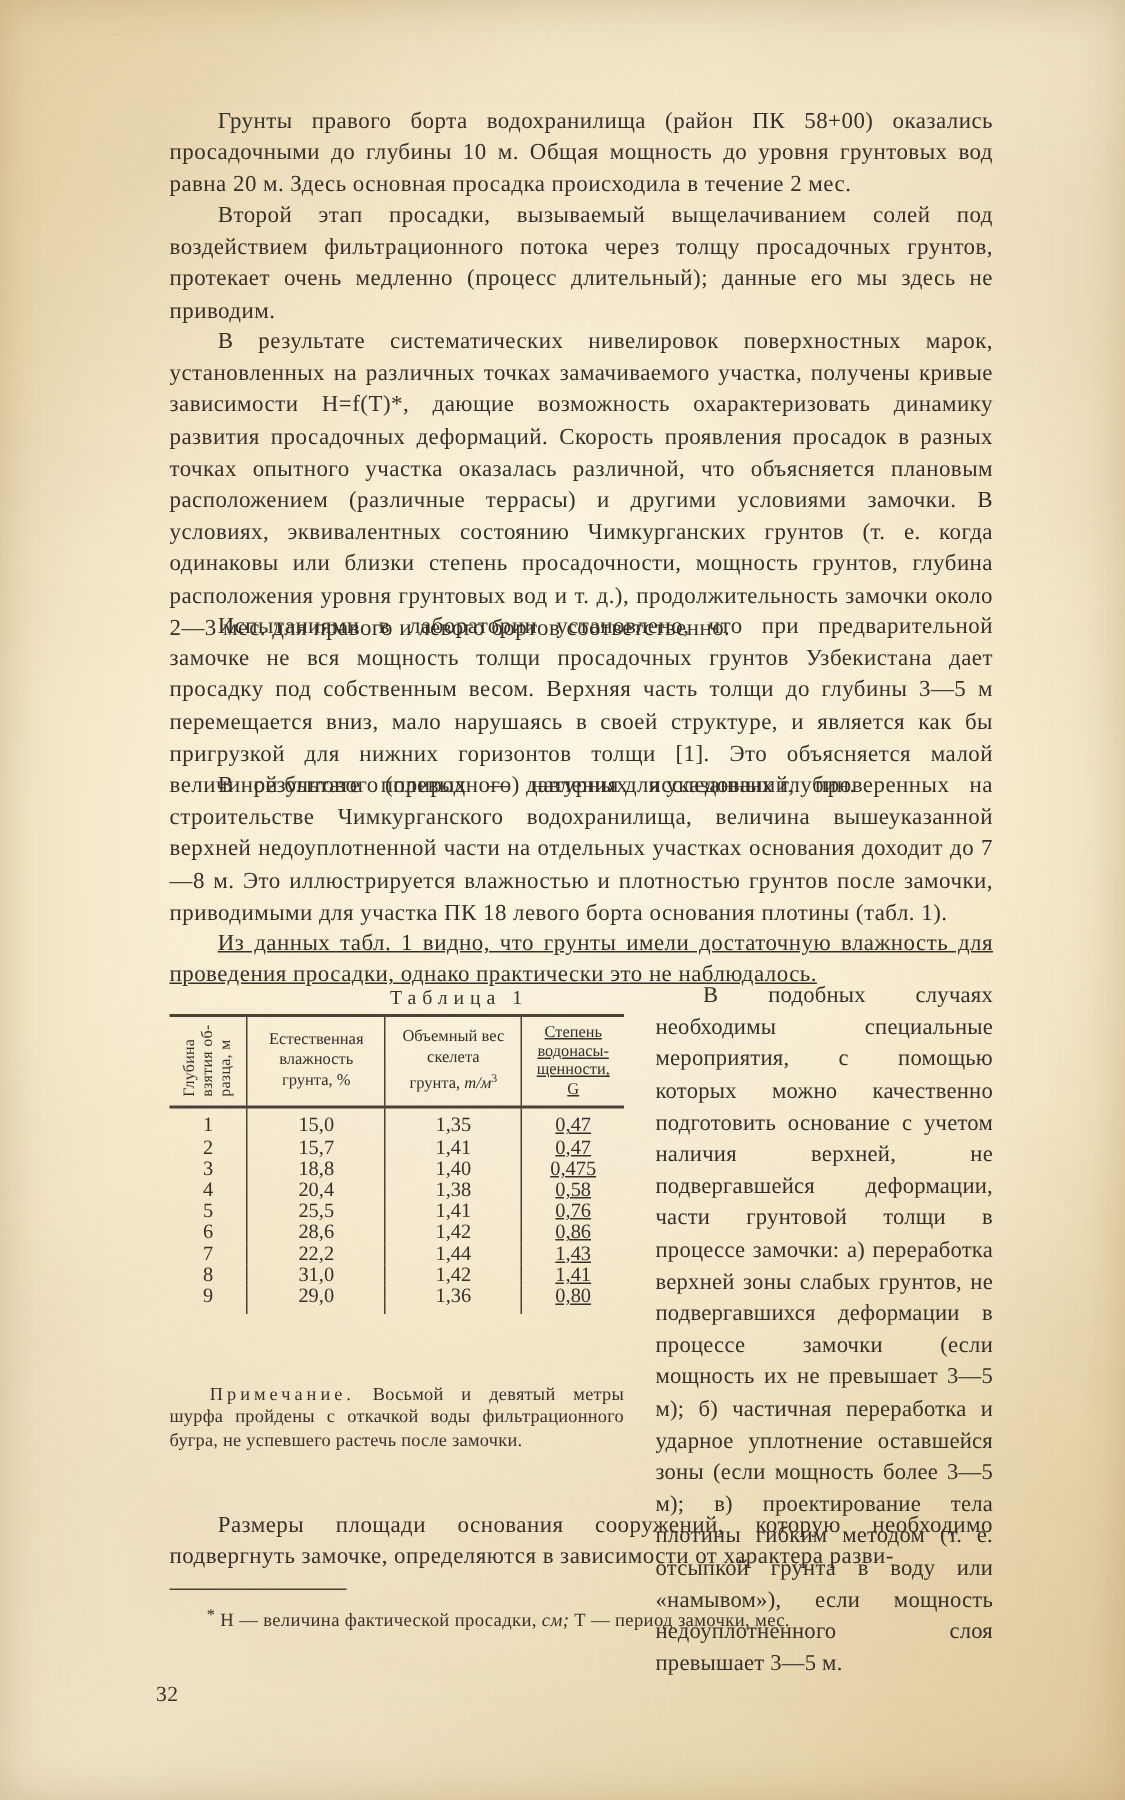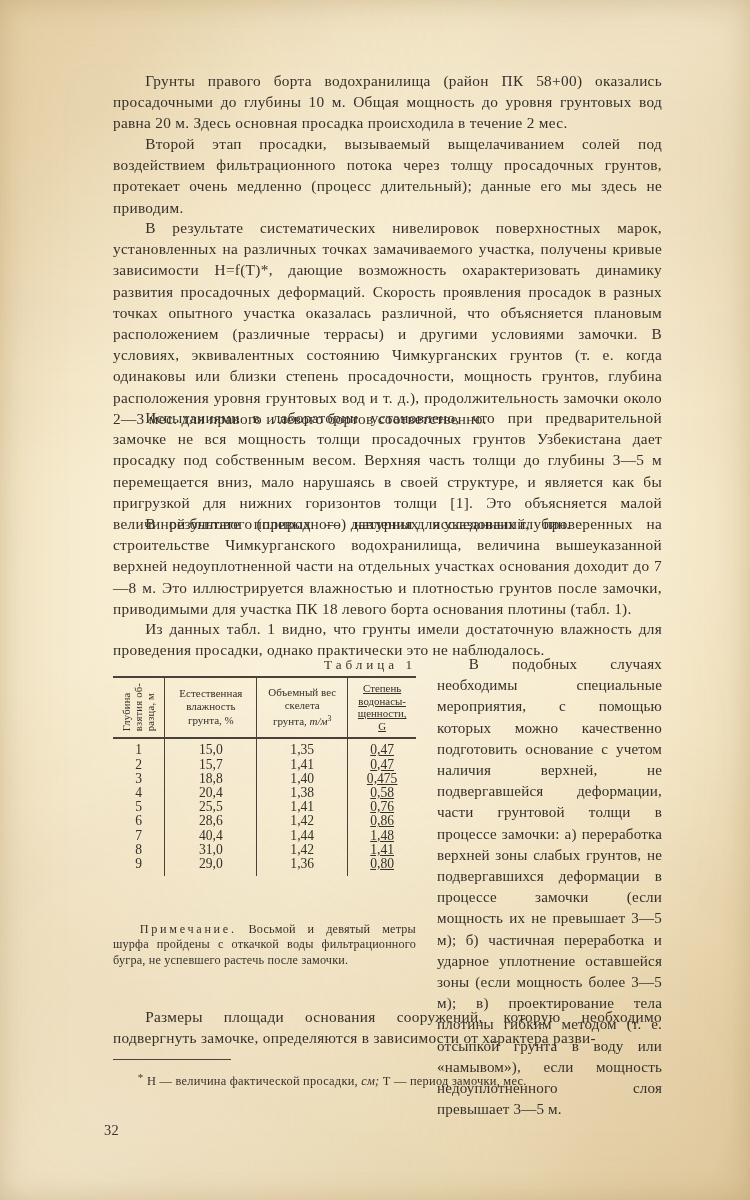--- a/index.html
+++ b/index.html
@@ -78,21 +78,21 @@
 
   
   .col-main { left: 113px; width: 549px; }
 
   
   #table-caption {
     position: absolute;
     left: 196px;
     top: 657px;
     width: 220px;
-    text-align: right;
+    text-align: center;
     font-size: 13.2px;
     letter-spacing: .30em;
     color: #3a342c;
   }
 
   
   #data-table-wrap {
     position: absolute;
     left: 113px;
     top: 676px;
@@ -225,21 +225,21 @@
     </div>
 
     <div class="para col-main" style="top:407px;">
       <span class="ind"></span><span>Испытаниями в лаборатории установлено, что при предварительной замочке не вся мощность толщи просадочных грунтов Узбекистана дает просадку под собственным весом. Верхняя часть толщи до глубины 3—5 м перемещается вниз, мало нарушаясь в своей структуре, и является как бы пригрузкой для нижних горизонтов толщи [1]. Это объясняется малой величиной бытового (природного) давления для указанных глубин.</span>
     </div>
 
     <div class="para col-main" style="top:513px;">
       <span class="ind"></span><span>В результате полевых — натурных исследований, проверенных на строительстве Чимкурганского водохранилища, величина вышеуказанной верхней недоуплотненной части на отдельных участках основания доходит до 7—8 м. Это иллюстрируется влажностью и плотностью грунтов после замочки, приводимыми для участка ПК 18 левого борта основания плотины (табл. 1).</span>
     </div>
 
-    <div class="para col-main" style="top:618px;">
+    <div class="para col-main" style="top:618px;text-decoration:underline;">
       <span class="ind"></span><span>Из данных табл. 1 видно, что грунты имели достаточную влажность для проведения просадки, однако практически это не наблюдалось.</span>
     </div>
 
     <div id="table-caption">Таблица 1</div>
 
     <div id="data-table-wrap">
       <table class="sheet">
         <thead>
           <tr>
             <th class="col-w-depth">
@@ -299,23 +299,23 @@
               <td class="col-w-sat">0,76</td>
             </tr>
             <tr>
               <td class="col-w-depth">6</td>
               <td class="col-w-hum">28,6</td>
               <td class="col-w-vol">1,42</td>
               <td class="col-w-sat">0,86</td>
             </tr>
             <tr>
               <td class="col-w-depth">7</td>
-              <td class="col-w-hum">40,4</td>
+              <td class="col-w-hum">22,2</td>
               <td class="col-w-vol">1,44</td>
-              <td class="col-w-sat">1,48</td>
+              <td class="col-w-sat">1,43</td>
             </tr>
             <tr>
               <td class="col-w-depth">8</td>
               <td class="col-w-hum">31,0</td>
               <td class="col-w-vol">1,42</td>
               <td class="col-w-sat">1,41</td>
             </tr>
             <tr>
               <td class="col-w-depth">9</td>
               <td class="col-w-hum">29,0</td>

